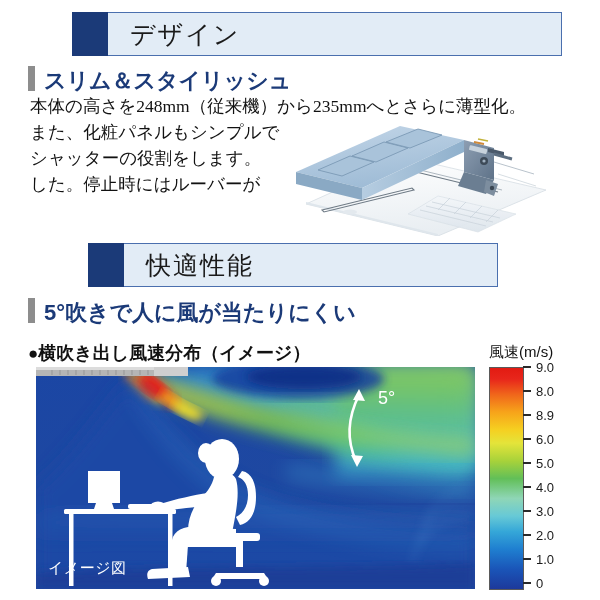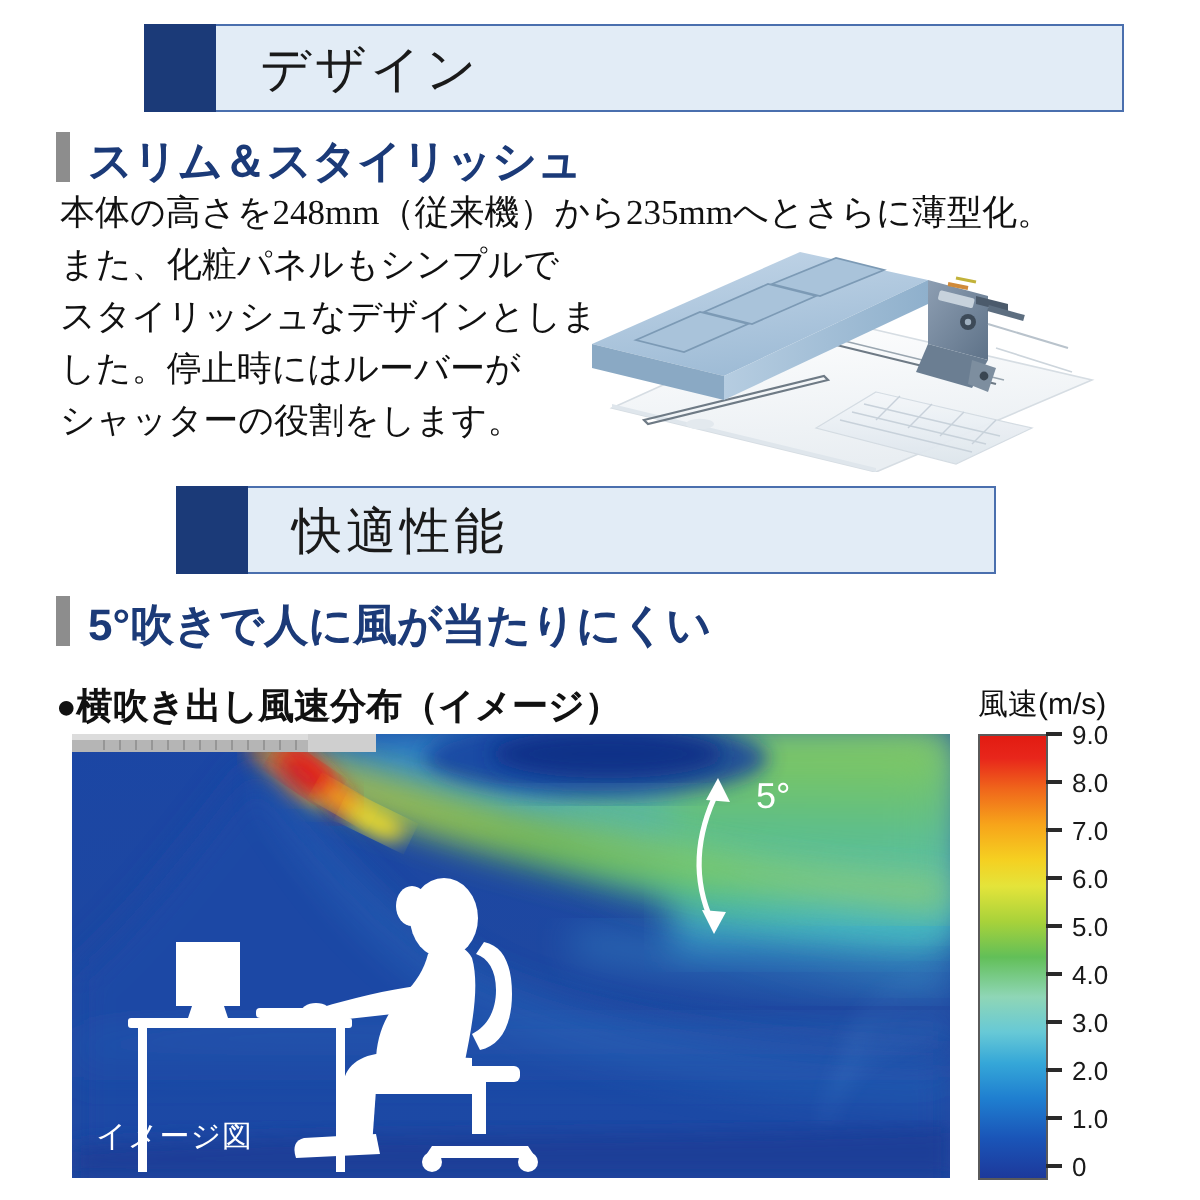--- a/index.html
+++ b/index.html
@@ -120,23 +120,22 @@
   </div>
 
   <div class="sub-head" id="sub-slim">
     <div class="tick"></div>
     <div class="txt">スリム＆スタイリッシュ</div>
   </div>
 
   <div class="body-copy">
     <span class="l">本体の高さを248mm（従来機）から235mmへとさらに薄型化。</span>
     <span class="l">また、化粧パネルもシンプルで</span>
-    <span class="l">スタイリッシュなデザインとしま</span>
+    <span class="l">シャッターの役割をします。</span>
     <span class="l">した。停止時にはルーバーが</span>
-    <span class="l">シャッターの役割をします。</span>
   </div>
 
   <svg class="product" viewBox="0 0 270 118">
     <defs>
       <linearGradient id="panelTop" x1="0" y1="0" x2="0.35" y2="1">
         <stop offset="0" stop-color="#c3d6e8"></stop>
           <stop offset="1" stop-color="#9fbcd6"></stop>
       </linearGradient>
       <linearGradient id="panelFace" x1="0" y1="0" x2="1" y2="0">
         <stop offset="0" stop-color="#b6cde1"></stop>
@@ -376,21 +375,21 @@
     <div class="t" style="top:0px">
         <i></i>
         <b>9.0</b>
       </div>
     <div class="t" style="top:24px">
         <i></i>
         <b>8.0</b>
       </div>
     <div class="t" style="top:48px">
         <i></i>
-        <b>7.0</b>
+        <b>8.9</b>
       </div>
     <div class="t" style="top:72px">
         <i></i>
         <b>6.0</b>
       </div>
     <div class="t" style="top:96px">
         <i></i>
         <b>5.0</b>
       </div>
     <div class="t" style="top:120px">

